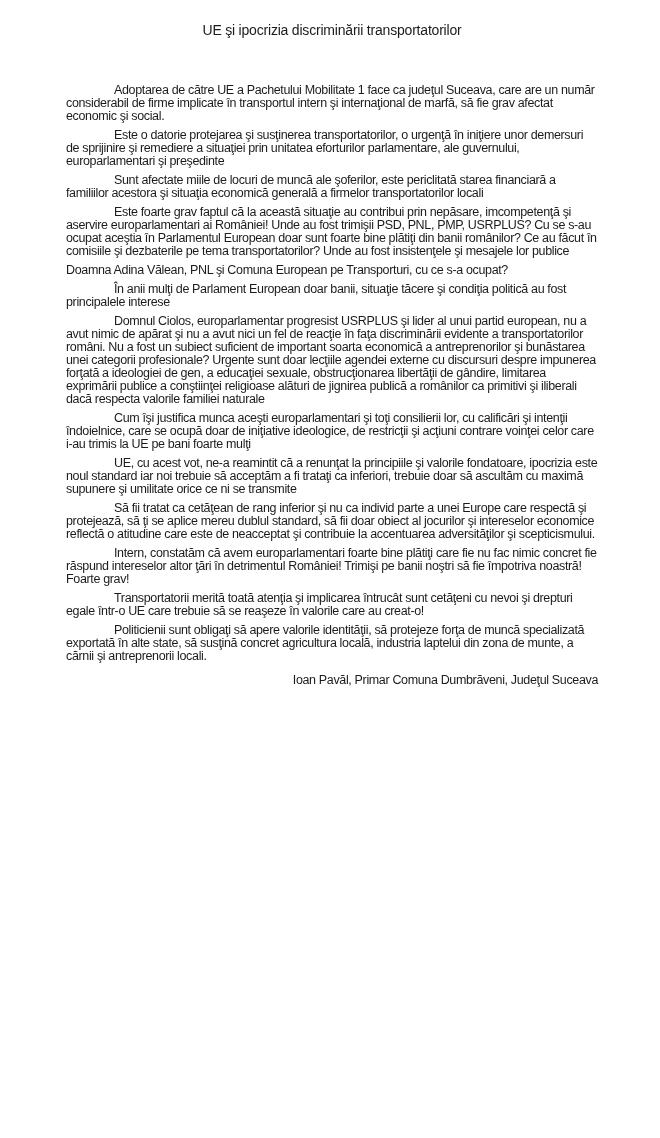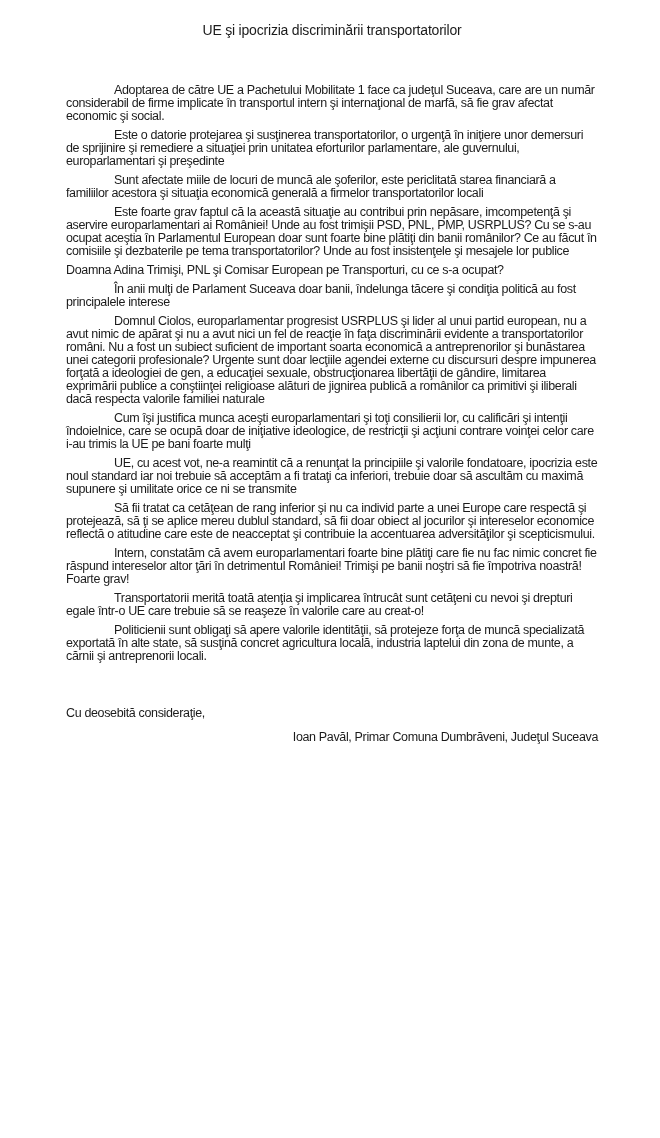--- a/index.html
+++ b/index.html
@@ -50,27 +50,26 @@
 <body>
 
 <div class="page">
 
   <h1 class="doc-title">UE şi ipocrizia discriminării transportatorilor</h1>
 
   <p class="para indent">Adoptarea de către UE a Pachetului Mobilitate 1 face ca judeţul Suceava, care are un număr considerabil de firme implicate în transportul intern şi internaţional de marfă, să fie grav afectat economic şi social.</p>
   <p class="para indent">Este o datorie protejarea şi susţinerea transportatorilor, o urgenţă în iniţiere unor demersuri de sprijinire şi remediere a situaţiei prin unitatea eforturilor parlamentare, ale guvernului, europarlamentari şi preşedinte</p>
   <p class="para indent">Sunt afectate miile de locuri de muncă ale şoferilor, este periclitată starea financiară a familiilor acestora şi situaţia economică generală a firmelor transportatorilor locali</p>
   <p class="para indent">Este foarte grav faptul că la această situaţie au contribui prin nepăsare, imcompetenţă şi aservire europarlamentari ai României! Unde au fost trimişii PSD, PNL, PMP, USRPLUS? Cu se s-au ocupat aceştia în Parlamentul European doar sunt foarte bine plătiţi din banii românilor? Ce au făcut în comisiile şi dezbaterile pe tema transportatorilor? Unde au fost insistenţele şi mesajele lor publice</p>
-  <p class="para">Doamna Adina Trimişi, PNL şi Comisar European pe Transporturi, cu ce s-a ocupat?</p>
-  <p class="para indent">În anii mulţi de Parlament Suceava doar banii, îndelunga tăcere şi condiţia politică au fost principalele interese</p>
+  <p class="para">Doamna Adina Vălean, PNL şi Comuna European pe Transporturi, cu ce s-a ocupat?</p>
+  <p class="para indent">În anii mulţi de Parlament European doar banii, situaţie tăcere şi condiţia politică au fost principalele interese</p>
   <p class="para indent">Domnul Ciolos, europarlamentar progresist USRPLUS şi lider al unui partid european, nu a avut nimic de apărat şi nu a avut nici un fel de reacţie în faţa discriminării evidente a transportatorilor români. Nu a fost un subiect suficient de important soarta economică a antreprenorilor şi bunăstarea unei categorii profesionale? Urgente sunt doar lecţiile agendei externe cu discursuri despre impunerea forţată a ideologiei de gen, a educaţiei sexuale, obstrucţionarea libertăţii de gândire, limitarea exprimării publice a conştiinţei religioase alături de jignirea publică a românilor ca primitivi şi iliberali dacă respecta valorile familiei naturale</p>
   <p class="para indent">Cum îşi justifica munca aceşti europarlamentari şi toţi consilierii lor, cu calificări şi intenţii îndoielnice, care se ocupă doar de iniţiative ideologice, de restricţii şi acţiuni contrare voinţei celor care i-au trimis la UE pe bani foarte mulţi</p>
   <p class="para indent">UE, cu acest vot, ne-a reamintit că a renunţat la principiile şi valorile fondatoare, ipocrizia este noul standard iar noi trebuie să acceptăm a fi trataţi ca inferiori, trebuie doar să ascultăm cu maximă supunere şi umilitate orice ce ni se transmite</p>
   <p class="para indent">Să fii tratat ca cetăţean de rang inferior şi nu ca individ parte a unei Europe care respectă şi protejează, să ţi se aplice mereu dublul standard, să fii doar obiect al jocurilor şi intereselor economice reflectă o atitudine care este de neacceptat şi contribuie la accentuarea adversităţilor şi scepticismului.</p>
   <p class="para indent">Intern, constatăm că avem europarlamentari foarte bine plătiţi care fie nu fac nimic concret fie răspund intereselor altor ţări în detrimentul României! Trimişi pe banii noştri să fie împotriva noastră! Foarte grav!</p>
   <p class="para indent">Transportatorii merită toată atenţia şi implicarea întrucât sunt cetăţeni cu nevoi şi drepturi egale într-o UE care trebuie să se reaşeze în valorile care au creat-o!</p>
   <p class="para indent">Politicienii sunt obligaţi să apere valorile identităţii, să protejeze forţa de muncă specializată exportată în alte state, să susţină concret agricultura locală, industria laptelui din zona de munte, a cărnii şi antreprenorii locali.</p>
 
-  <p class="para closing">Cu deosebită consideraţie,</p>
 
   <p class="para signature">Ioan Pavăl, Primar Comuna Dumbrăveni, Judeţul Suceava</p>
 
 </div>
 
 </body></html>

